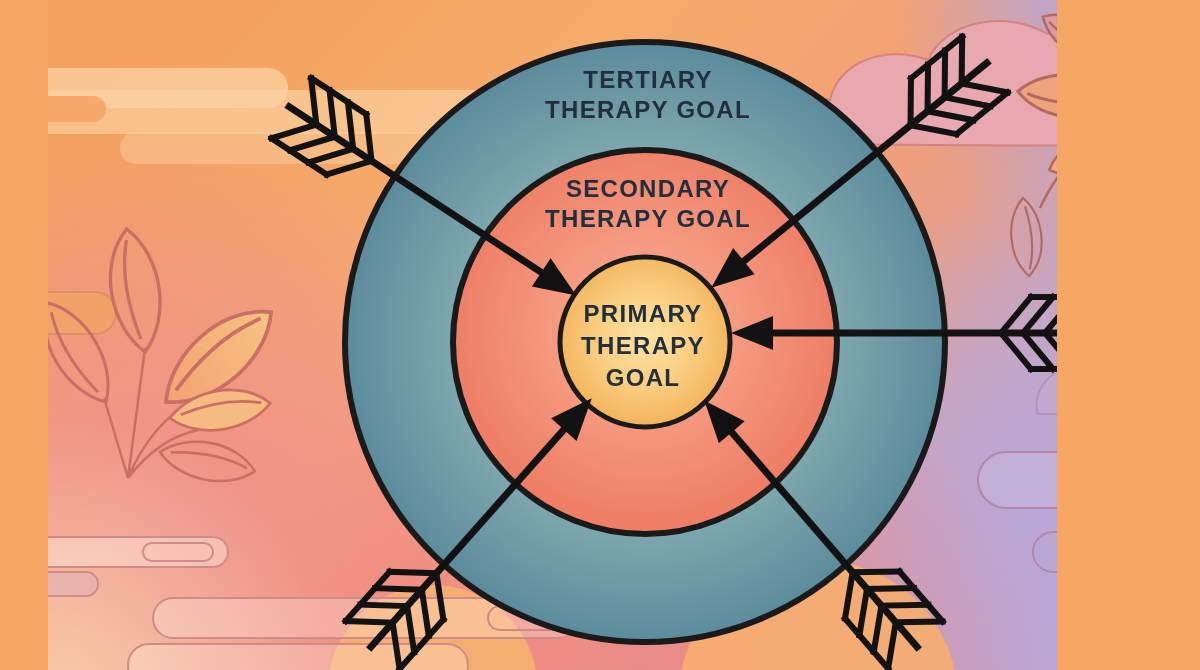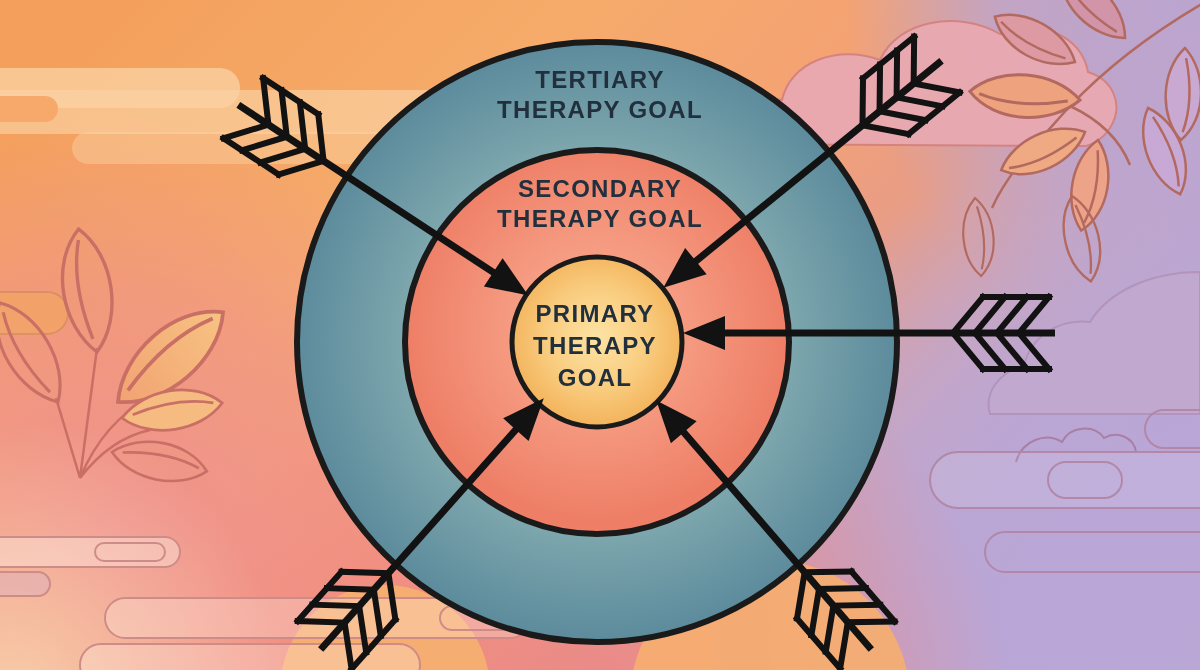--- a/index.html
+++ b/index.html
@@ -1,16 +1,16 @@
 <!DOCTYPE html>
 <html><head>
 <meta charset="utf-8">
 <style>
   html,body{margin:0;padding:0;background:#f5a763;}
-  .stage{position:relative;width:1200px;height:670px;overflow:hidden;}
+  .stage{position:relative;width:1009px;height:670px;overflow:hidden;margin-left:48px;}
   svg{position:absolute;inset:0;display:block;}
   .ring-label{font-family:"Liberation Sans",sans-serif;font-weight:600;font-size:24px;
               letter-spacing:1.3px;fill:#22303E;text-anchor:middle;}
 </style>
 </head>
 <body>
 
 <div class="stage">
 <svg viewBox="0 0 1200 670" width="1200" height="670" xmlns="http://www.w3.org/2000/svg" xmlns:xlink="http://www.w3.org/1999/xlink" role="img" aria-label="Therapy goals bullseye target diagram">
 

